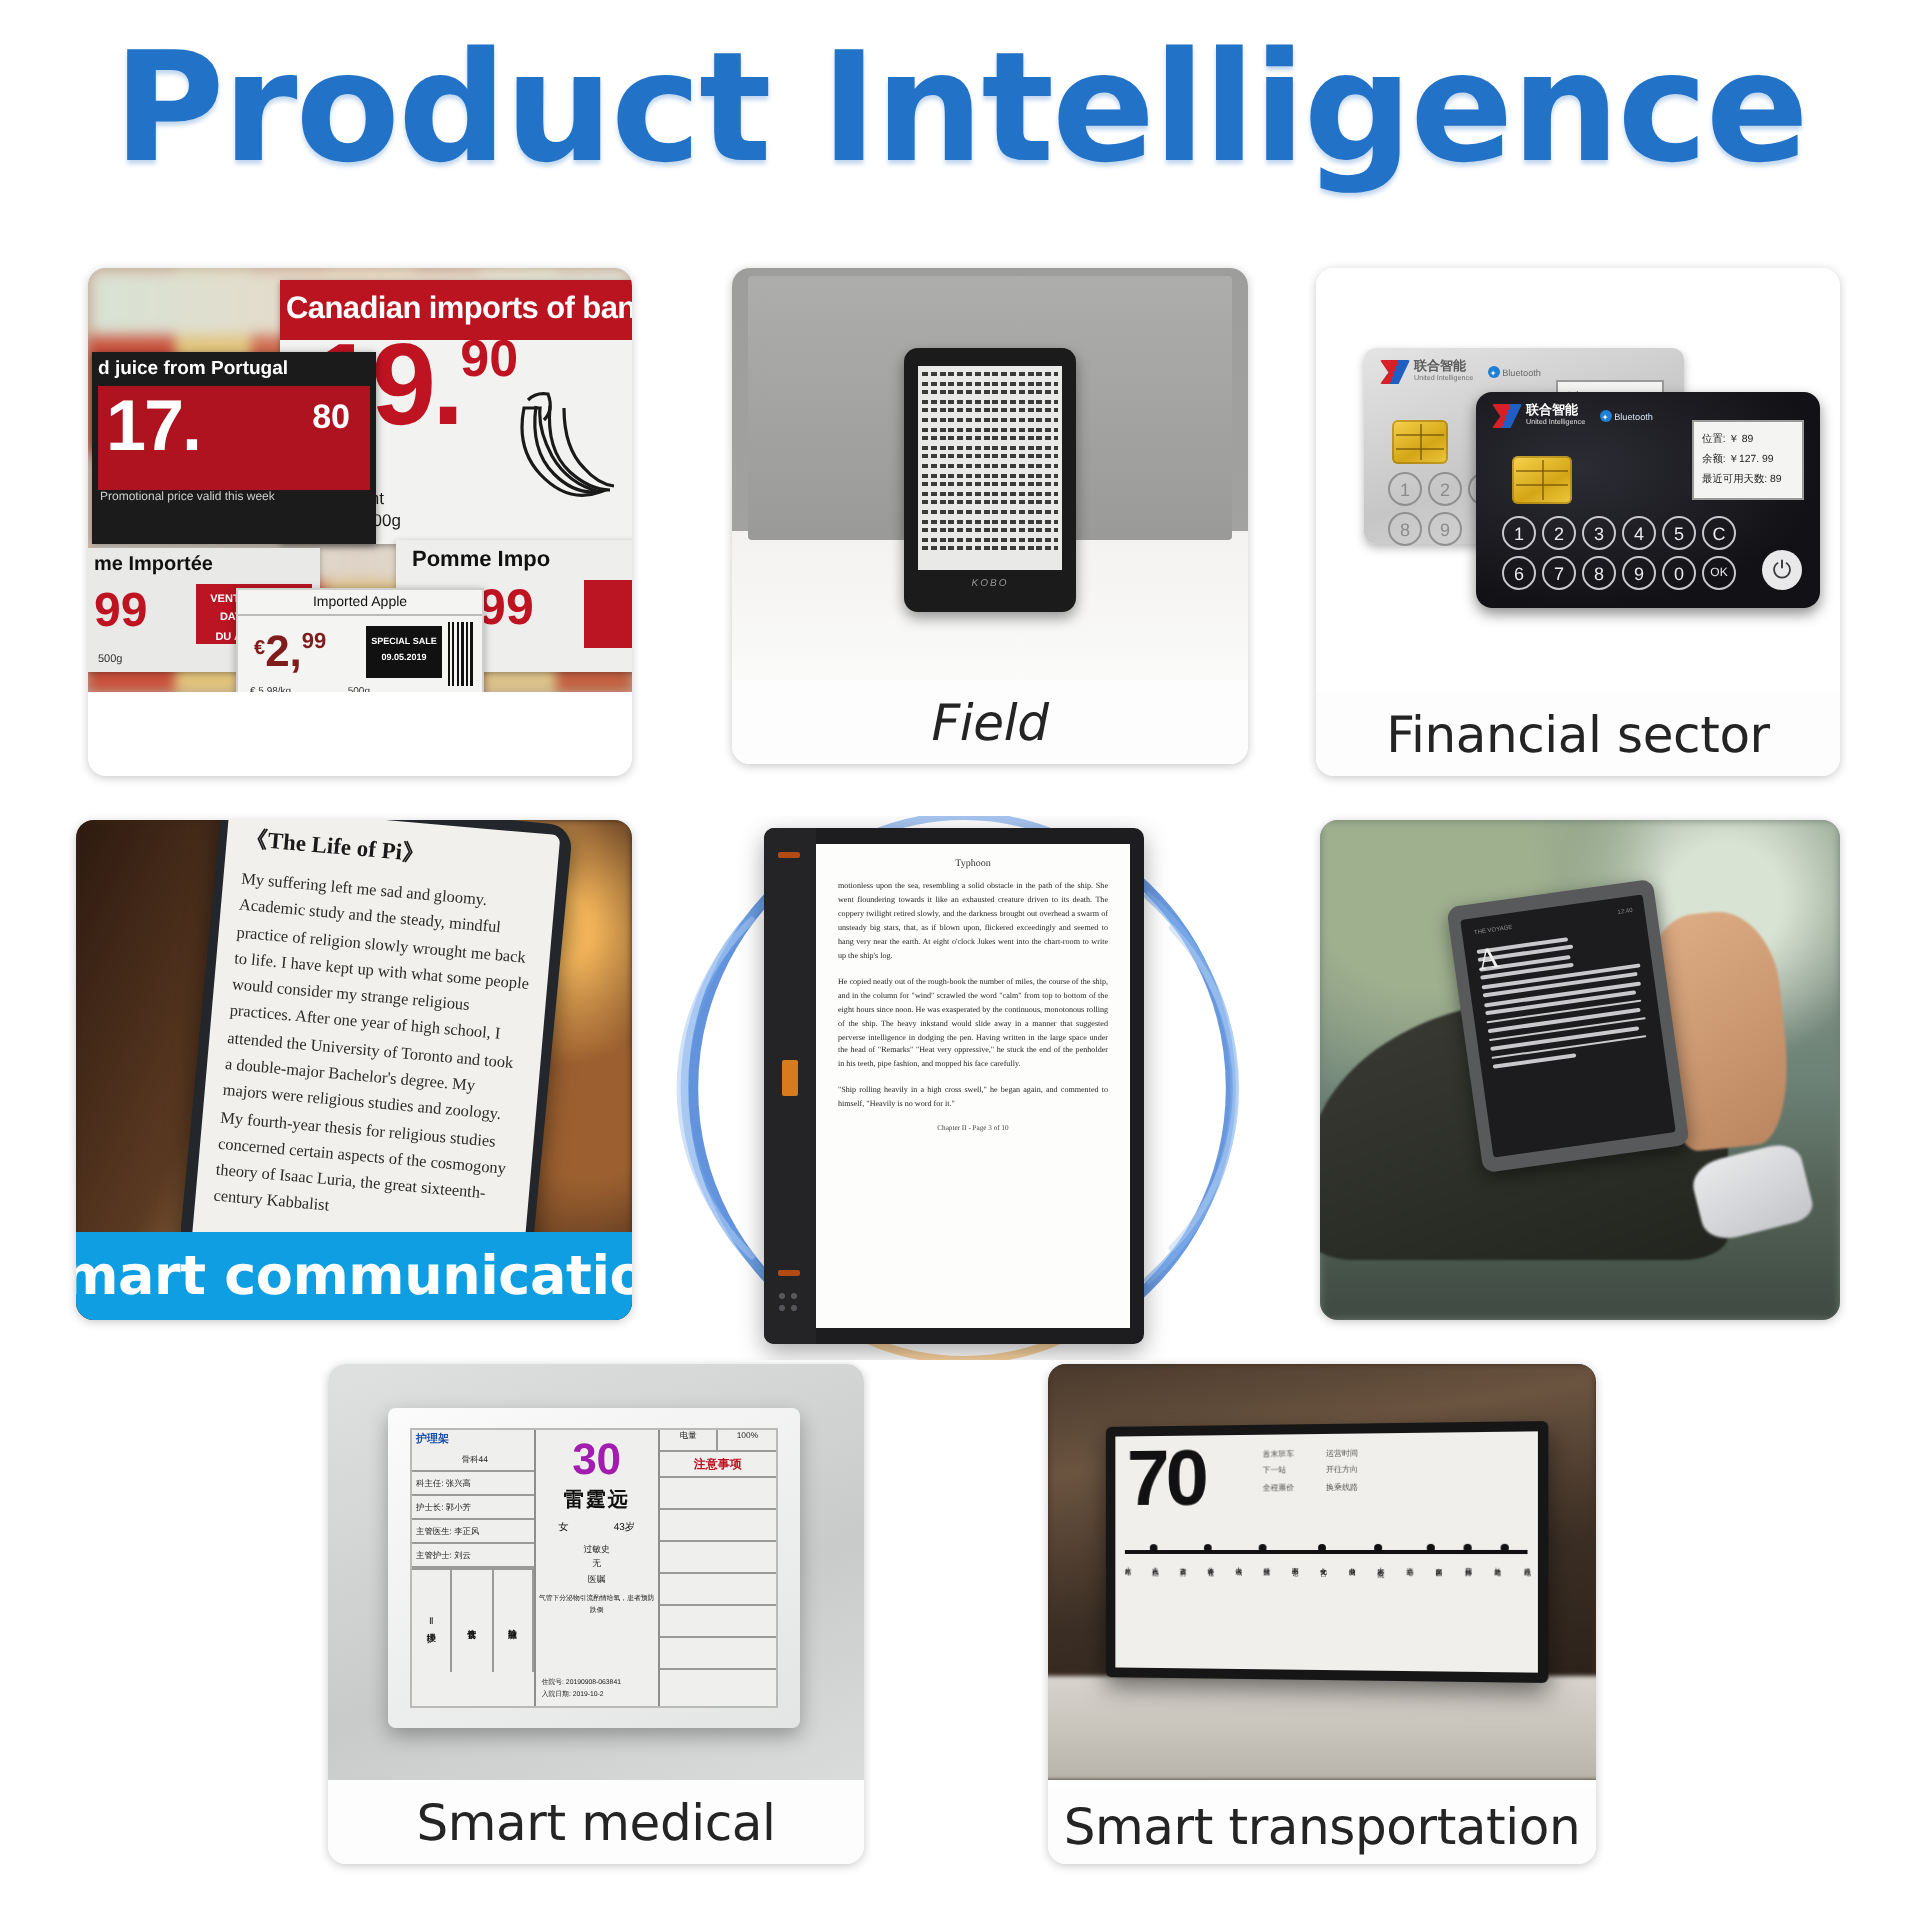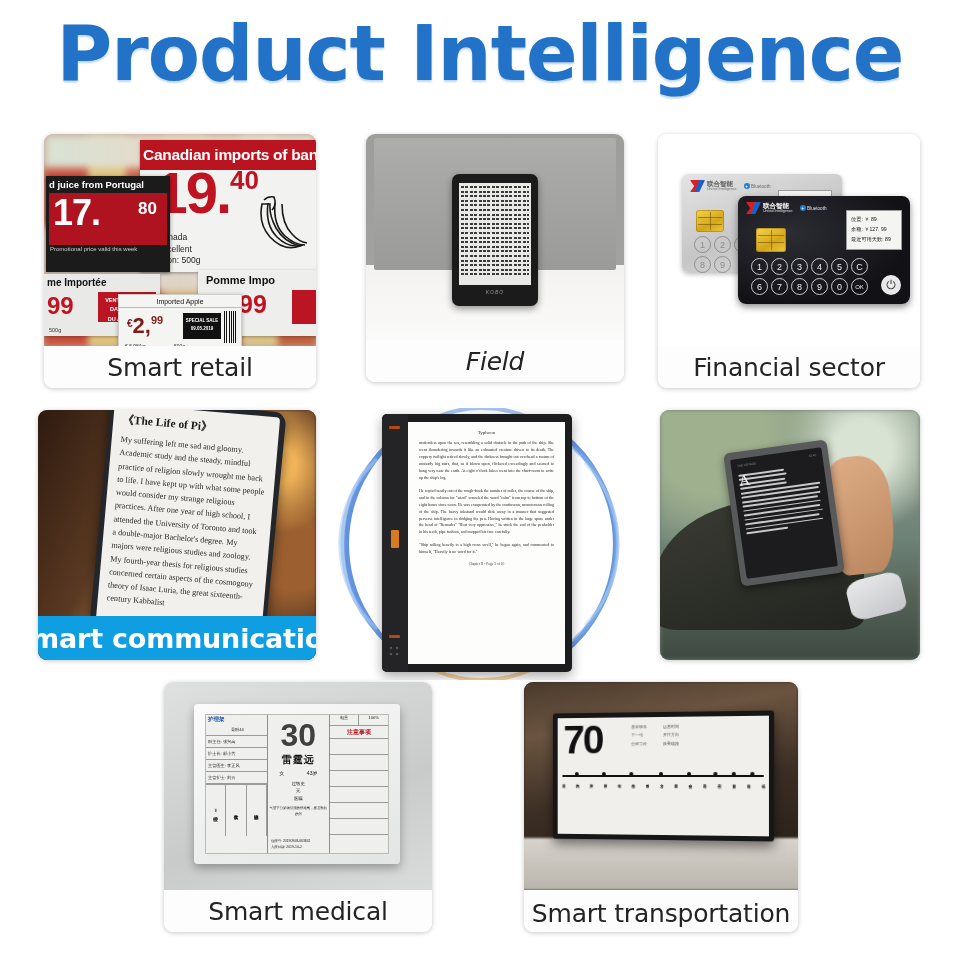--- a/index.html
+++ b/index.html
@@ -105,21 +105,21 @@
   .tag-banana .tb-lines {
     position: absolute; left: 8px; top: 92px;
     font-size: 8.5px; color: #1c1c1c; line-height: 1.38;
     font-family: "Liberation Sans", sans-serif; white-space: nowrap;
   }
   .banana-icon {
     position: absolute; right: 6px; top: 54px; width: 60px; height: 56px;
   }
   
   .tag-juice {
-    position: absolute; left: 2px; top: 42px; width: 124px; height: 96px;
+    position: absolute; left: 2px; top: 42px; width: 142px; height: 96px;
     background:#1b1b1b; box-shadow: 0 1px 4px rgba(0,0,0,0.45); overflow:hidden;
   }
   .tag-juice .tj-head {
     color:#fff; font-size: 9.5px; font-weight:bold; padding: 3px 2px 2px 3px;
     white-space: nowrap;
   }
   .tag-juice .tj-body {
     margin: 1px 3px; height: 52px; background:#b01320; position: relative;
   }
   .tag-juice .tj-price {
@@ -340,21 +340,21 @@
     width:100%; height:100%; background:#efefed; border:1px solid #b9b9b7; position:relative; overflow:hidden;
     display:flex; font-size:4px;
   }
   .med-head { position:absolute; left:2px; top:1px; font-size:5.5px; color:#1b4fa8; font-weight:bold;}
   .med-col-l { width:34%; border-right:1px solid #8d8d8b; padding-top:9px; }
   .med-row { border-bottom:1px solid #9a9a98; height:12px; display:flex; align-items:center; padding-left:2px; font-size:4.2px; color:#222; }
   .med-row.ctr { justify-content:center; }
   .med-vert { display:flex; height:52px; border-top:1px solid #9a9a98;}
   .med-vert div { flex:1; border-right:1px solid #9a9a98; writing-mode: vertical-rl; font-size:4.6px; display:flex; align-items:center; justify-content:center; color:#111;}
   .med-col-c { width:34%; border-right:1px solid #8d8d8b; text-align:center; padding-top:4px; position:relative;}
-  .med-bed { font-size:32px; font-weight:bold; color:#404040; line-height:1; }
+  .med-bed { font-size:22px; font-weight:bold; color:#a21caf; line-height:1; }
   .med-name { font-size:10px; font-weight:bold; color:#111; margin-top:2px; letter-spacing:1px;}
   .med-sexage { display:flex; justify-content:space-around; font-size:5px; margin-top:3px; color:#111;}
   .med-mid { font-size:4.4px; color:#222; line-height:1.7; margin-top:4px;}
   .med-foot { position:absolute; left:3px; bottom:2px; font-size:3.4px; color:#222; text-align:left; line-height:1.7;}
   .med-col-r { flex:1; }
   .med-r-top { height:11px; border-bottom:1px solid #9a9a98; display:flex; font-size:4.2px; color:#222;}
   .med-r-top span { flex:1; text-align:center; border-right:1px solid #9a9a98; }
   .med-r-note { height:13px; border-bottom:1px solid #9a9a98; color:#c01322; font-weight:bold; font-size:6px; display:flex; align-items:center; justify-content:center;}
   .med-r-blank { height:16px; border-bottom:1px solid #9a9a98; }
 
@@ -391,21 +391,21 @@
 
 <div class="page-title">Product Intelligence</div>
 
 <div class="card" id="card-retail">
   <div class="card-media">
     <div class="retail-shelfbg"></div>
 
     <div class="tag-banana">
       <div class="tb-head">Canadian imports of banan</div>
       <div class="tb-price">
-        <span class="tb-cur">$</span><span class="tb-int">19.</span><span class="tb-dec">40</span>
+        <span class="tb-cur">$</span><span class="tb-int">19.</span><span class="tb-dec">90</span>
       </div>
       <svg class="banana-icon" viewBox="0 0 60 56">
         <g fill="none" stroke="#1a1a1a" stroke-width="1.6">
           <path d="M14 6 q4 -4 10 -3 q3 8 -2 13"></path>
           <path d="M12 10 q-4 20 8 33 q14 15 30 9 q-16 -4 -24 -18 q-7 -13 -6 -24z"></path>
           <path d="M18 9 q-3 22 9 34 q12 12 26 8"></path>
           <path d="M25 9 q-2 22 10 33 q10 9 20 9"></path>
           <path d="M32 10 q0 20 10 30 q7 8 15 9"></path>
         </g>
       </svg>
@@ -450,21 +450,20 @@
       <div class="ta-t">Imported Apple</div>
       <div class="ta-p">
         <span class="ta-cur">€</span><span>2,</span><span class="ta-dec">99</span>
       </div>
       <div class="ta-blk">SPECIAL SALE 09.05.2019</div>
       <div class="ta-bar"></div>
       <div class="ta-f">€ 5,98/kg</div>
       <div class="ta-f2">500g</div>
     </div>
   </div>
-  <div class="card-label" style="height:42px;">Smart retail</div>
 </div>
 
 <div class="card" id="card-field">
   <div class="card-media">
     <div class="field-wallpanel"></div>
     <div class="ereader-field">
       <div class="scr">
         <div class="cn-line"></div>
           <div class="cn-line"></div>
           <div class="cn-line"></div>

